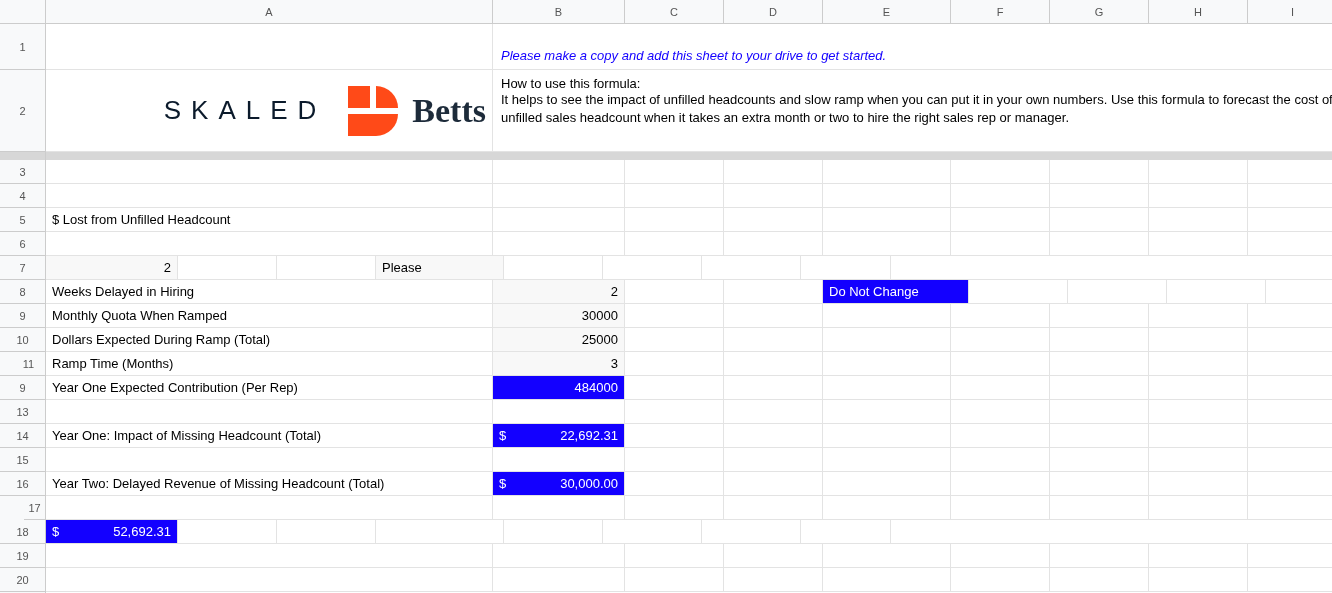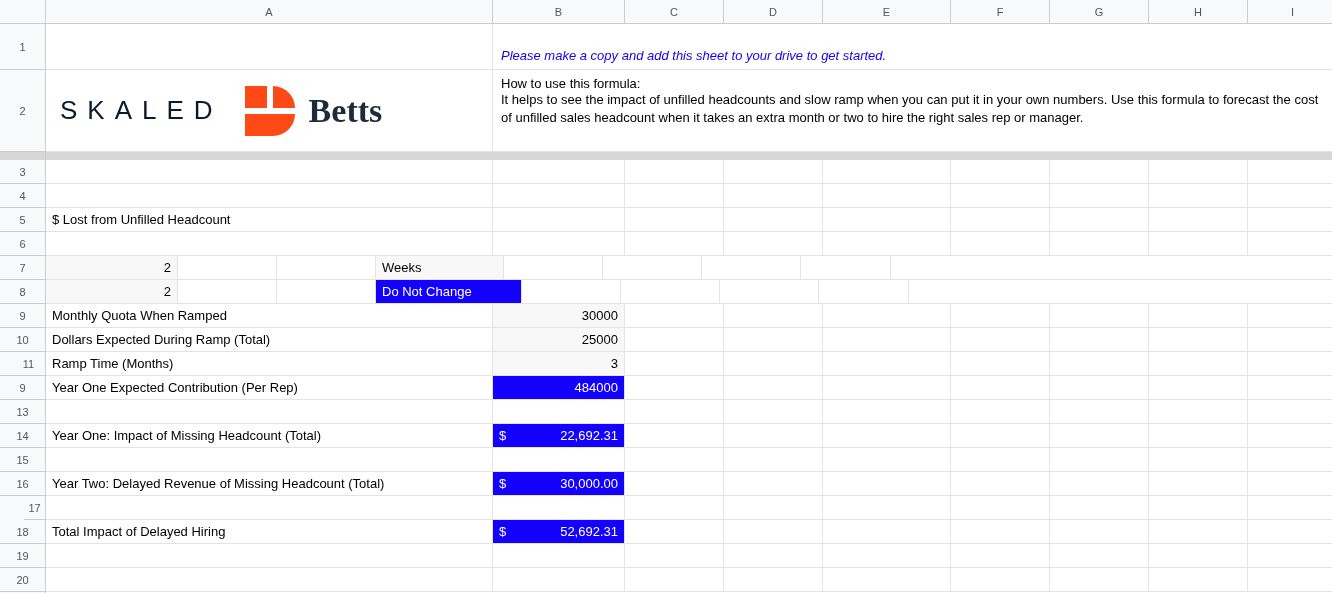--- a/index.html
+++ b/index.html
@@ -119,21 +119,21 @@
     <div class="gridrow" style="height: 46px;">
       <div class="cell" style="border-bottom: none; width: 447px; height: 100%;">
         
       </div>
       <div class="merged-right" style="display:flex; align-items:flex-end;">
         <span class="copy-note">Please make a copy and add this sheet to your drive to get started.</span>
       </div>
     </div>
 
     <div class="gridrow" style="height: 82px;">
-      <div class="cell" style="width: 447px; height: 100%;">
+      <div class="cell" style="width: 447px; height: 100%; justify-content: flex-end;">
         <div class="logo-wrap">
           <span class="skaled">SKALED</span>
           <div style="display:flex; align-items:center; gap:10px;">
             <div class="betts-icon">
               <div class="top">
                   <div class="sq"></div>
                   <div class="sq r"></div>
                 </div>
               <div class="bar"></div>
             </div>
@@ -194,28 +194,29 @@
       <div class="cell" style="width: 99px; height: 100%;"></div>
       <div class="cell" style="width: 99px; height: 100%;"></div>
       <div class="cell" style="width: 99px; height: 100%;"></div>
       <div class="cell" style="width: 90px; height: 100%;"></div>
     </div>
 
     <div class="gridrow" style="height: 24px;">
       <div class="cell right shade" style="width: 132px; height: 100%;">2</div>
       <div class="cell" style="width: 99px; height: 100%;"></div>
       <div class="cell" style="width: 99px; height: 100%;"></div>
-      <div class="cell shade" style="width: 128px; height: 100%;">Weeks</div>
-      <div class="cell" style="width: 99px; height: 100%;"></div>
-      <div class="cell" style="width: 99px; height: 100%;"></div>
-      <div class="cell" style="width: 99px; height: 100%;"></div>
-      <div class="cell" style="width: 90px; height: 100%;"></div>
-    </div>
-
-    <div class="gridrow" style="height: 24px;">
+      <div class="cell shade" style="width: 128px; height: 100%;">Please</div>
+      <div class="cell" style="width: 99px; height: 100%;"></div>
+      <div class="cell" style="width: 99px; height: 100%;"></div>
+      <div class="cell" style="width: 99px; height: 100%;"></div>
+      <div class="cell" style="width: 90px; height: 100%;"></div>
+    </div>
+
+    <div class="gridrow" style="height: 24px;">
+      <div class="cell" style="width: 447px; height: 100%;">Weeks Delayed in Hiring</div>
       <div class="cell right shade" style="width: 132px; height: 100%;">2</div>
       <div class="cell" style="width: 99px; height: 100%;"></div>
       <div class="cell" style="width: 99px; height: 100%;"></div>
       <div class="cell blue-fill" style="width: 146px; height: 100%;">Do Not Change</div>
       <div class="cell" style="width: 99px; height: 100%;"></div>
       <div class="cell" style="width: 99px; height: 100%;"></div>
       <div class="cell" style="width: 99px; height: 100%;"></div>
       <div class="cell" style="width: 90px; height: 100%;"></div>
     </div>
 
@@ -327,21 +328,20 @@
       <div class="cell" style="width: 99px; height: 100%;"></div>
       <div class="cell" style="width: 99px; height: 100%;"></div>
       <div class="cell" style="width: 128px; height: 100%;"></div>
       <div class="cell" style="width: 99px; height: 100%;"></div>
       <div class="cell" style="width: 99px; height: 100%;"></div>
       <div class="cell" style="width: 99px; height: 100%;"></div>
       <div class="cell" style="width: 90px; height: 100%;"></div>
     </div>
 
     <div class="gridrow" style="height: 24px;">
-      <div class="cell" style="width: 447px; height: 100%;">Total Impact of Delayed Hiring</div>
       <div class="cell blue-fill currency" style="width: 132px; height: 100%;">
         <span>$</span>
         <span>52,692.31</span>
       </div>
       <div class="cell" style="width: 99px; height: 100%;"></div>
       <div class="cell" style="width: 99px; height: 100%;"></div>
       <div class="cell" style="width: 128px; height: 100%;"></div>
       <div class="cell" style="width: 99px; height: 100%;"></div>
       <div class="cell" style="width: 99px; height: 100%;"></div>
       <div class="cell" style="width: 99px; height: 100%;"></div>

